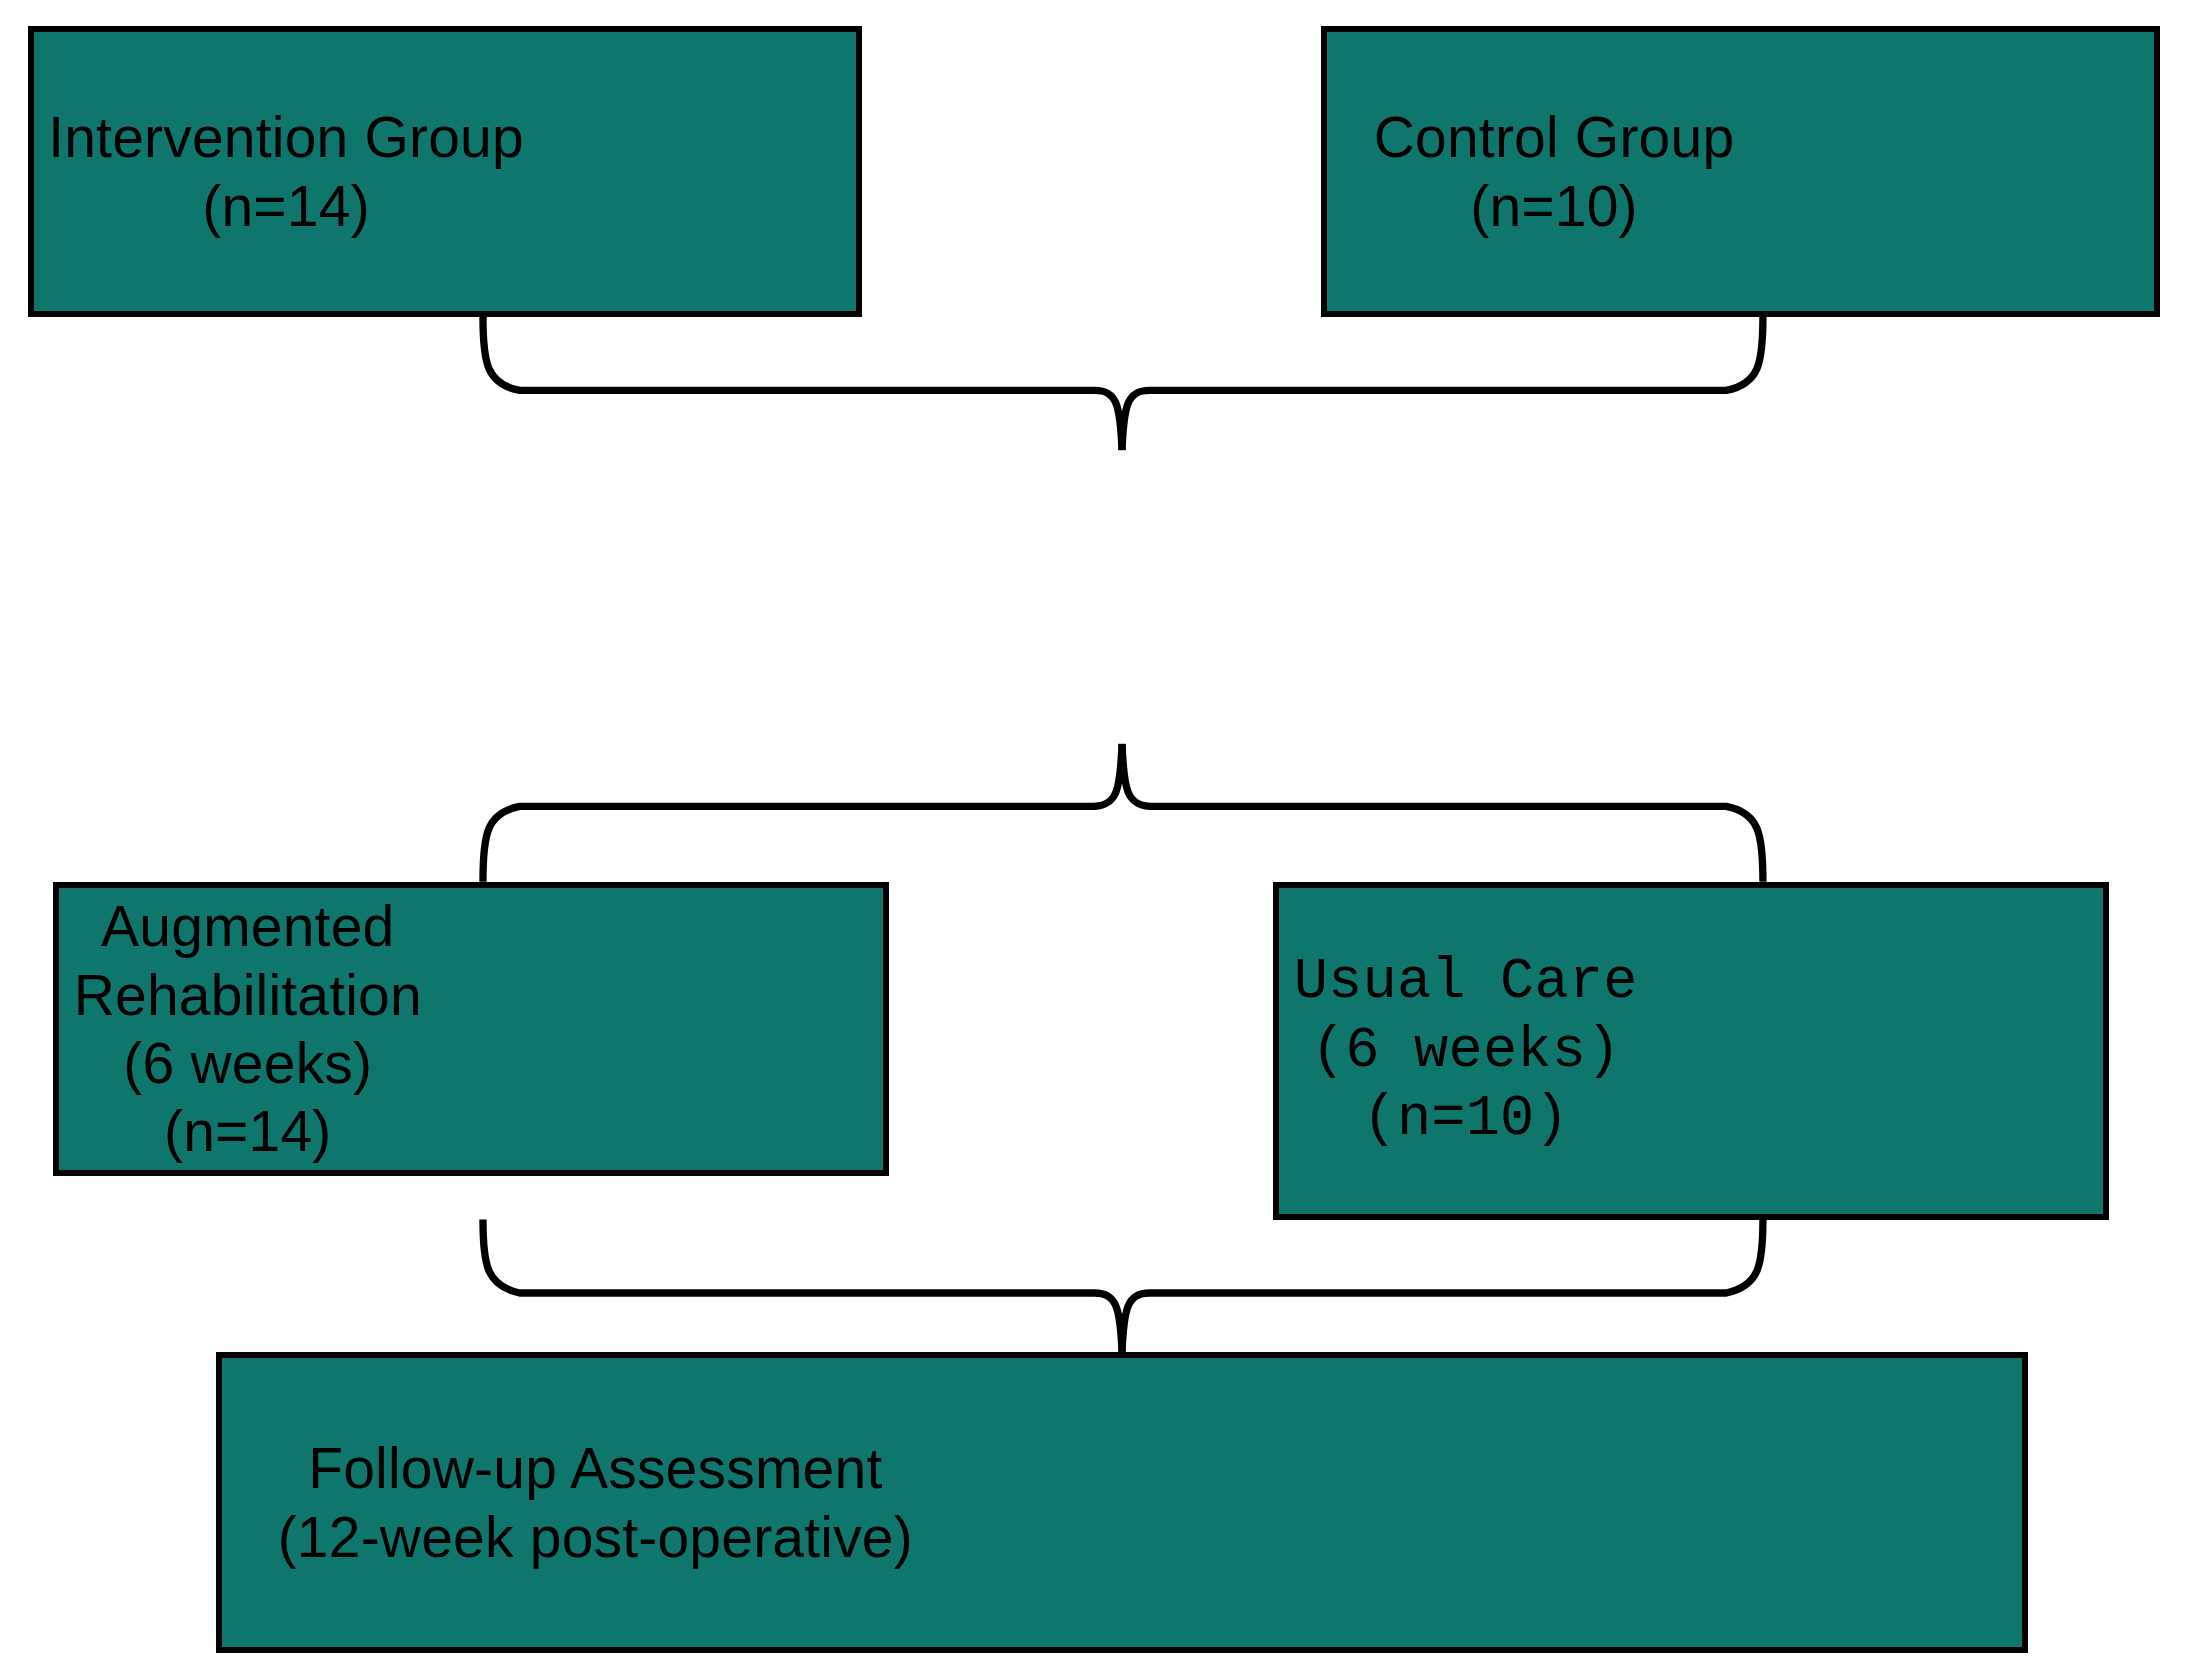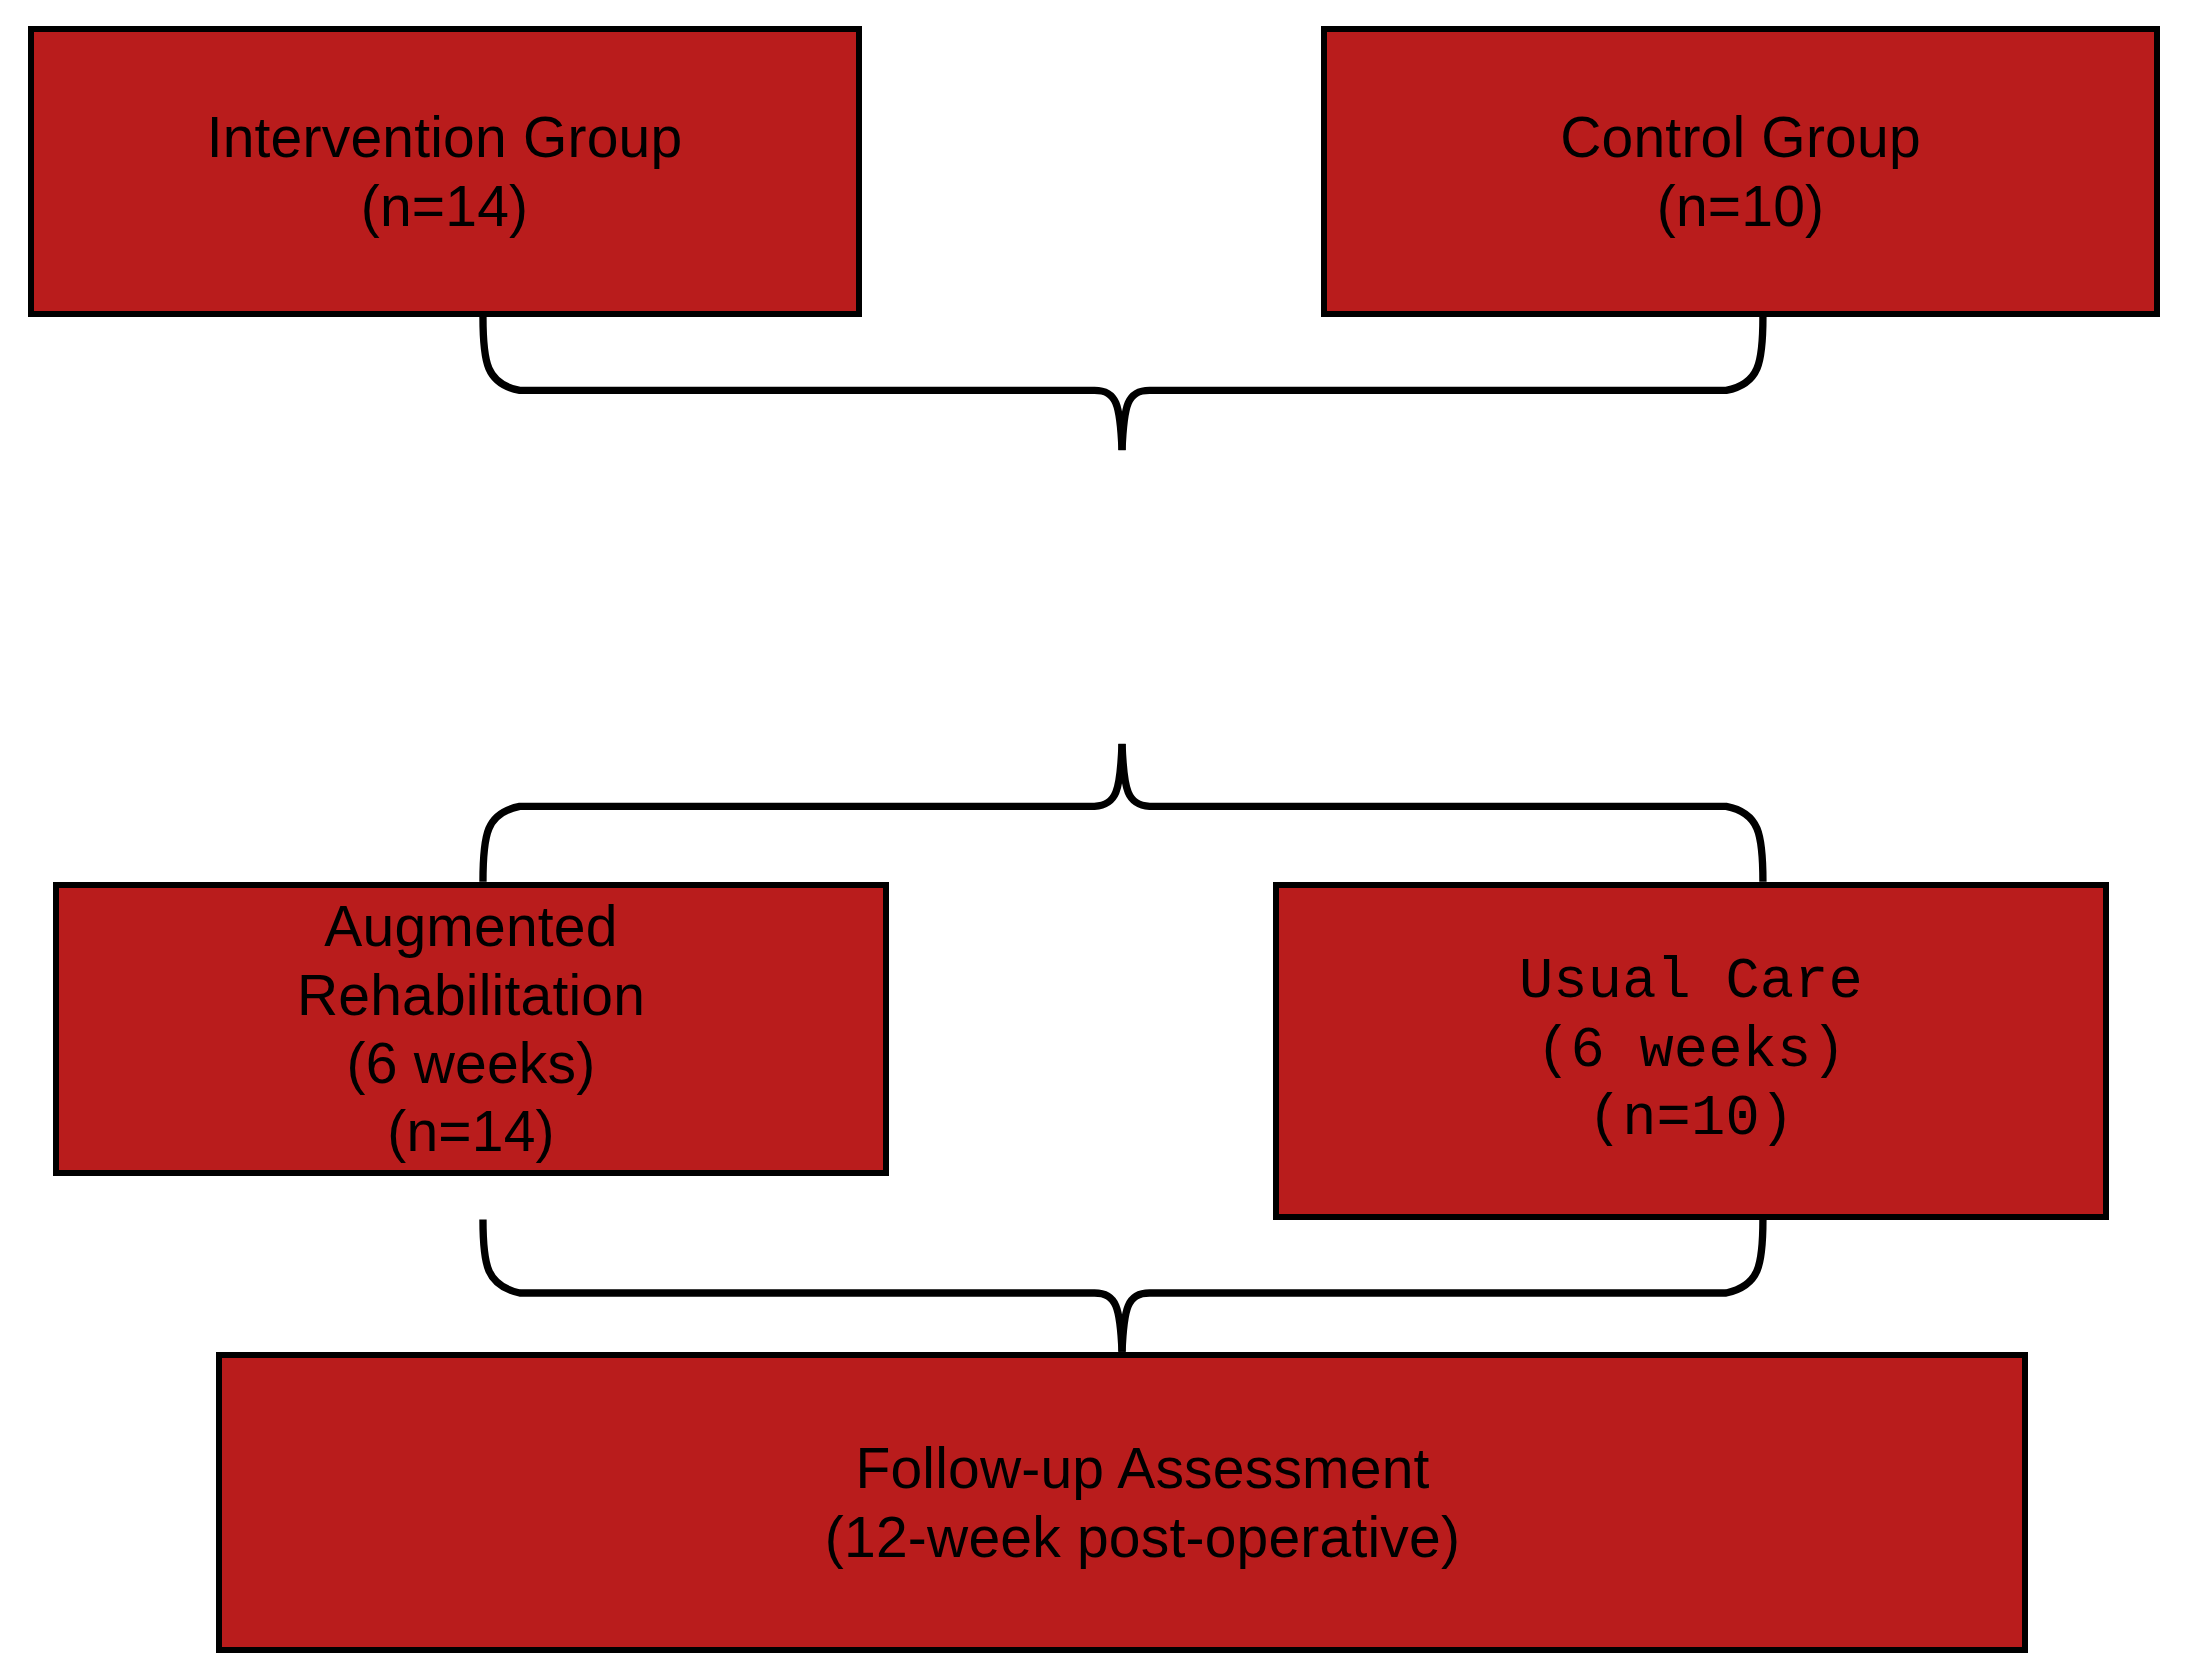--- a/index.html
+++ b/index.html
@@ -11,39 +11,39 @@
     position: relative;
     width: 2211px;
     height: 1677px;
     background: #ffffff;
     font-family: "Liberation Sans", sans-serif;
     overflow: hidden;
   }
   .node {
     position: absolute;
     box-sizing: border-box;
-    background: #b91c1c;
+    background: #0f766e;
     border: 6.4px solid #000000;
     display: flex;
     align-items: center;
-    justify-content: center;
+    justify-content: flex-start;
     text-align: center;
     z-index: 2;
   }
   .node-text {
     font-size: 57px;
     line-height: 1.20;
     color: #000000;
     letter-spacing: 0.2px;
     white-space: pre-line;
     padding: 0 14.7px;
   }
   
   #node-intervention { left: 27.5px;   top: 26px;   width: 834px;  height: 291px; }
-  #node-control      { left: 1321px; top: 26px;   width: 839px;  height: 291px; }
+  #node-control      { left: 1321px; top: 26px;   width: 839px;  height: 291px; padding-left: 32px; }
   #node-baseline     { left: 216px;  top: 450px;  width: 1812px; height: 294px; }
   #node-augmented    { left: 53px;   top: 882px;  width: 836px;  height: 294px; }
   #node-usualcare    { left: 1273px; top: 882px;  width: 836px;  height: 338px; font-family: Liberation Mono, monospace; }
   #node-followup     { left: 216px;  top: 1352px; width: 1812px; height: 301px; padding-left: 41px; }
 
   #connectors {
     position: absolute;
     left: 0;
     top: 0;
     width: 2211px;

